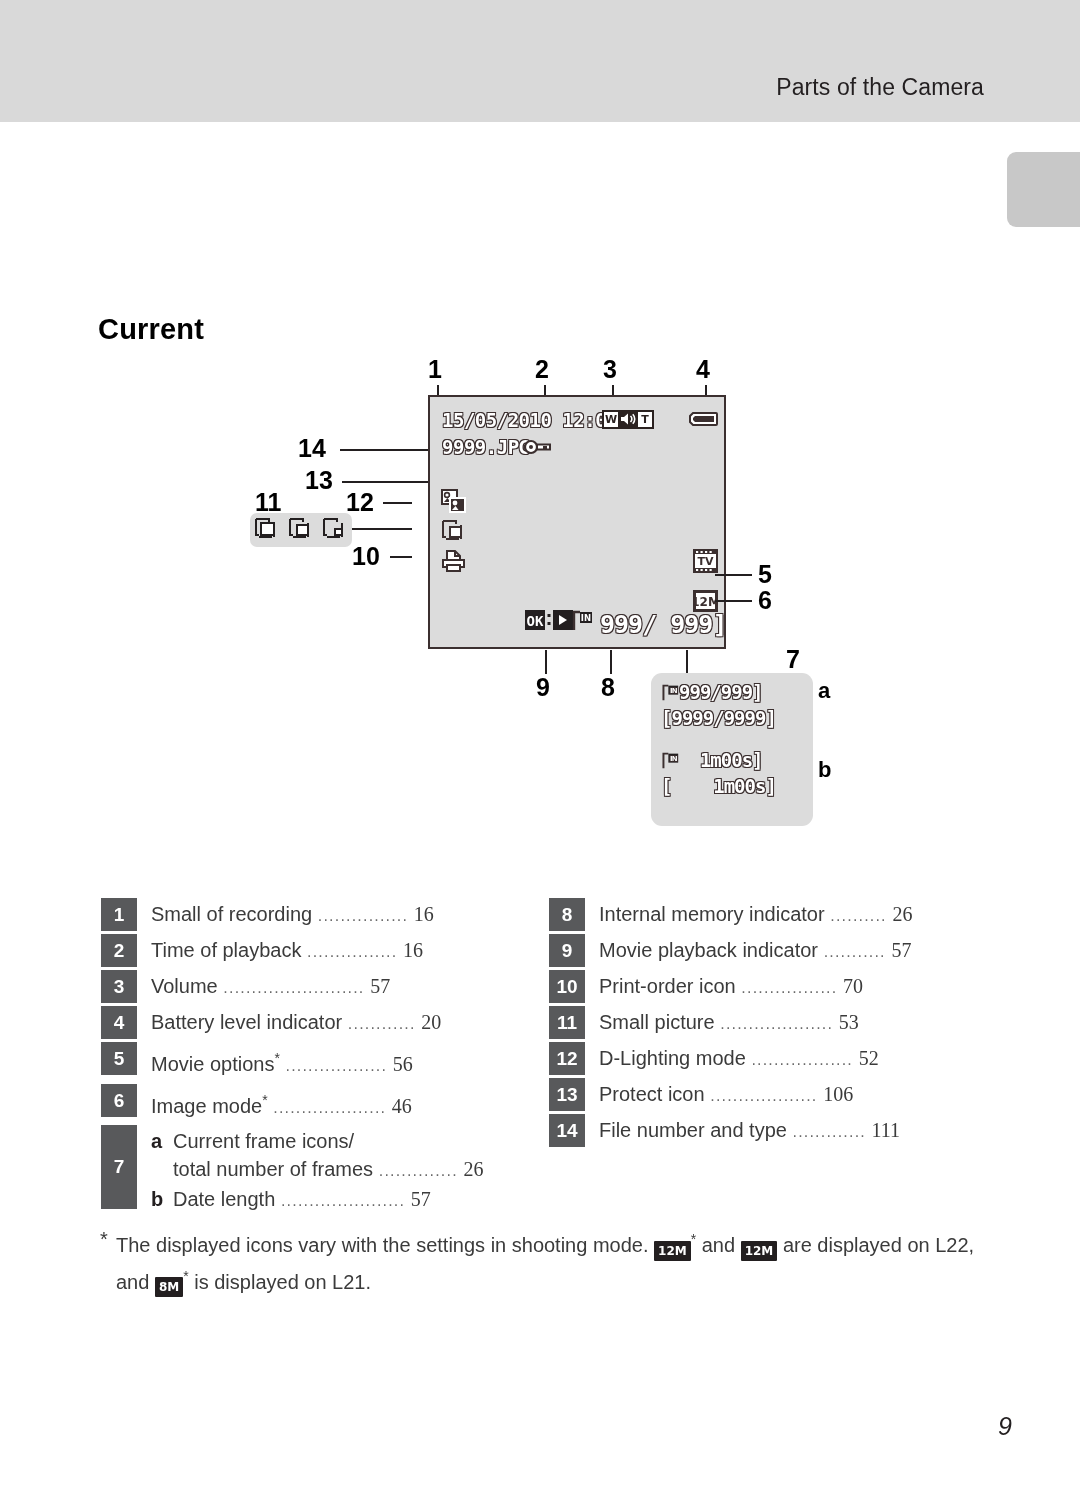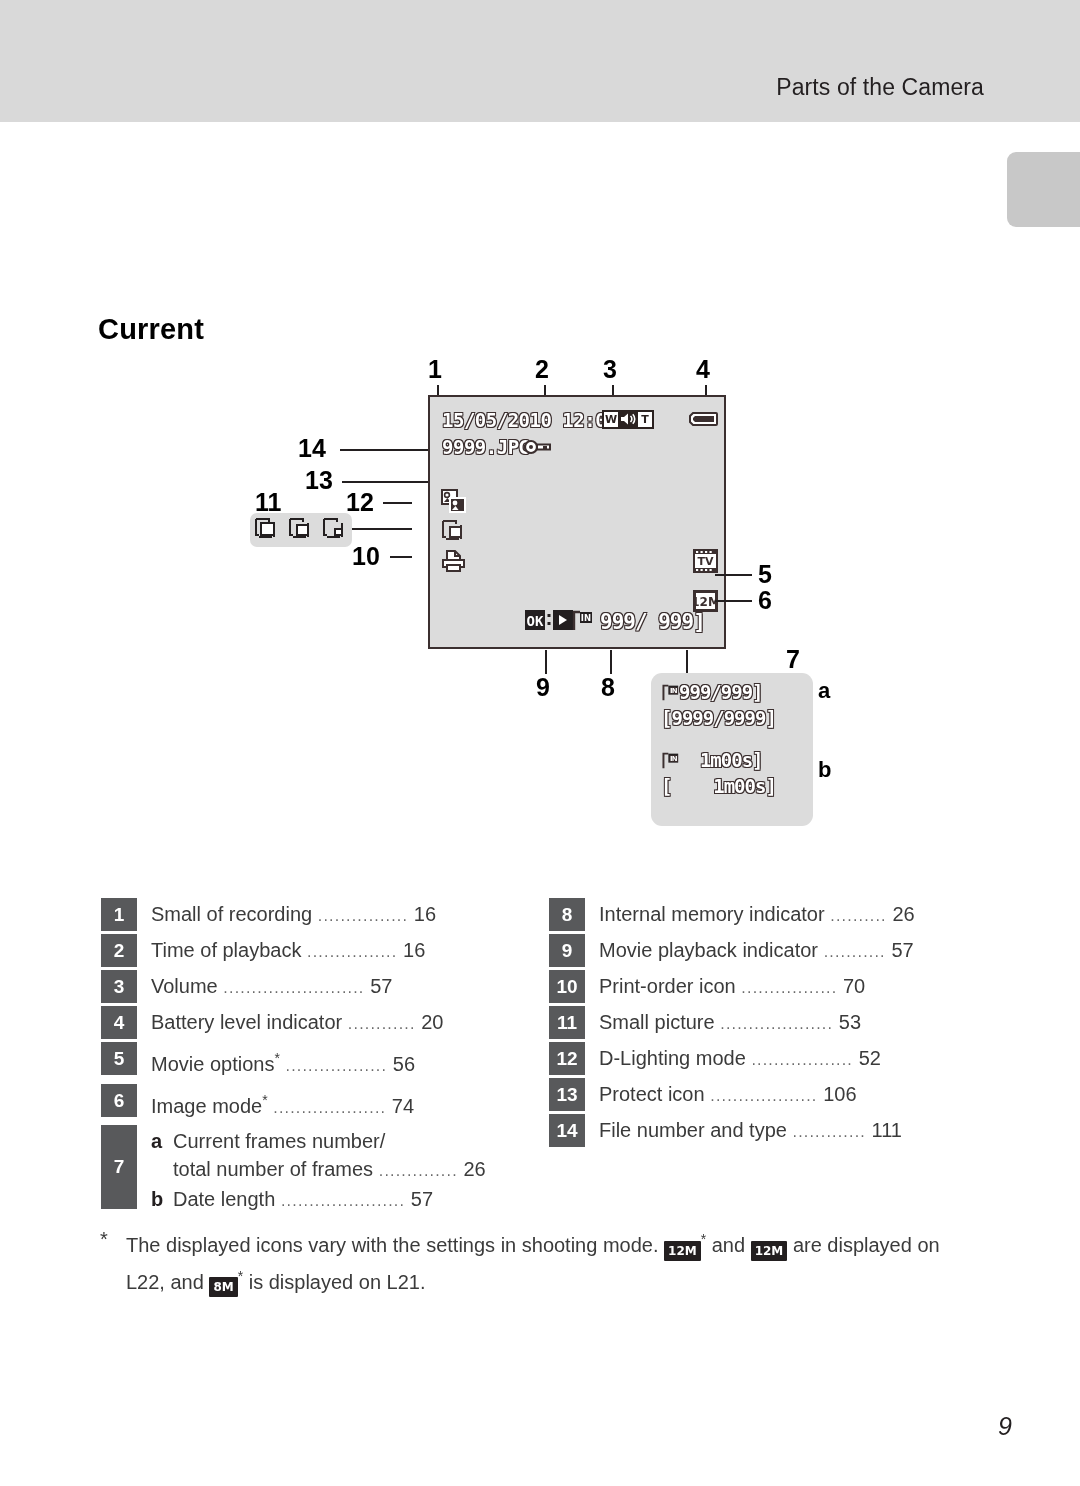--- a/index.html
+++ b/index.html
@@ -84,21 +84,21 @@
     color: #ffffff;
     -webkit-text-stroke: 1.4px #3b2f2f;
     paint-order: stroke fill;
     text-shadow:
       -1px -1px 0 #3b2f2f,  1px -1px 0 #3b2f2f,
       -1px  1px 0 #3b2f2f,  1px  1px 0 #3b2f2f;
     white-space: nowrap;
   }
   #lcd-datetime { left: 12px; top: 12px; font-size: 19px; letter-spacing: -0.5px; }
   #lcd-filename { left: 12px; top: 39px; font-size: 19px; letter-spacing: -0.5px; }
-  #lcd-frames   { left: 170px; top: 213px; font-size: 21px; letter-spacing: -1px; }
+  #lcd-frames   { left: 170px; top: 213px; font-size: 25px; letter-spacing: -1px; }
 
   
   #lcd-volume {
     position: absolute;
     left: 172px; top: 13px;
     height: 19px;
     background: #2b2220;
     display: flex;
     align-items: center;
     gap: 2px;
@@ -220,21 +220,21 @@
     line-height: 33px;
     white-space: nowrap;
     overflow: hidden;
   }
   .lt-label { }
   .dots {
     color: #6a6a6a;
     letter-spacing: 1.2px;
     font-size: 16px;
   }
-  .pg { color: #3b3b3b; }
+  .pg { color: #3b3b3b; font-family: Liberation Serif, serif; }
   .star {
     font-size: 14px;
     vertical-align: super;
   }
   .sub-row {
     display: flex;
     line-height: 28px;
     white-space: nowrap;
   }
   .ab {
@@ -251,21 +251,21 @@
     top: 1224px;
     width: 880px;
     font-size: 20px;
     color: #3b3b3b;
     line-height: 31px;
   }
   #footnote .fn-star {
     position: absolute;
     left: 0; top: 0;
   }
-  #footnote-body { margin-left: 26px; }
+  #footnote-body { margin-left: 16px; }
 
   
   #page-number {
     position: absolute;
     right: 68px;
     top: 1412px;
     font-size: 25px;
     font-style: italic;
     color: #231f20;
   }
@@ -505,28 +505,28 @@
     <div class="legend-row">
       <div class="legend-num">4</div>
       <div class="legend-text"><span class="lt-label">Battery level indicator</span><span class="dots"> ............ </span><span class="pg">20</span></div>
     </div>
     <div class="legend-row">
       <div class="legend-num">5</div>
       <div class="legend-text"><span class="lt-label">Movie options</span><span class="star">*</span><span class="dots"> .................. </span><span class="pg">56</span></div>
     </div>
     <div class="legend-row">
       <div class="legend-num">6</div>
-      <div class="legend-text"><span class="lt-label">Image mode</span><span class="star">*</span><span class="dots"> .................... </span><span class="pg">74</span></div>
+      <div class="legend-text"><span class="lt-label">Image mode</span><span class="star">*</span><span class="dots"> .................... </span><span class="pg">46</span></div>
     </div>
     <div class="legend-row tall">
       <div class="legend-num">7</div>
       <div class="legend-text" style="line-height: 28px; padding-top: 2px;">
         <div class="sub-row">
           <span class="ab">a</span>
-          <span class="ab-body"><span>Current frames number/</span><br><span>total number of frames</span><span class="dots"> .............. </span><span class="pg">26</span></span>
+          <span class="ab-body"><span>Current frame icons/</span><br><span>total number of frames</span><span class="dots"> .............. </span><span class="pg">26</span></span>
         </div>
         <div class="sub-row">
           <span class="ab">b</span>
           <span class="ab-body"><span>Date length</span><span class="dots"> ...................... </span><span class="pg">57</span></span>
         </div>
       </div>
     </div>
   </div>
 
 <div id="legend-right" class="legend-col">

